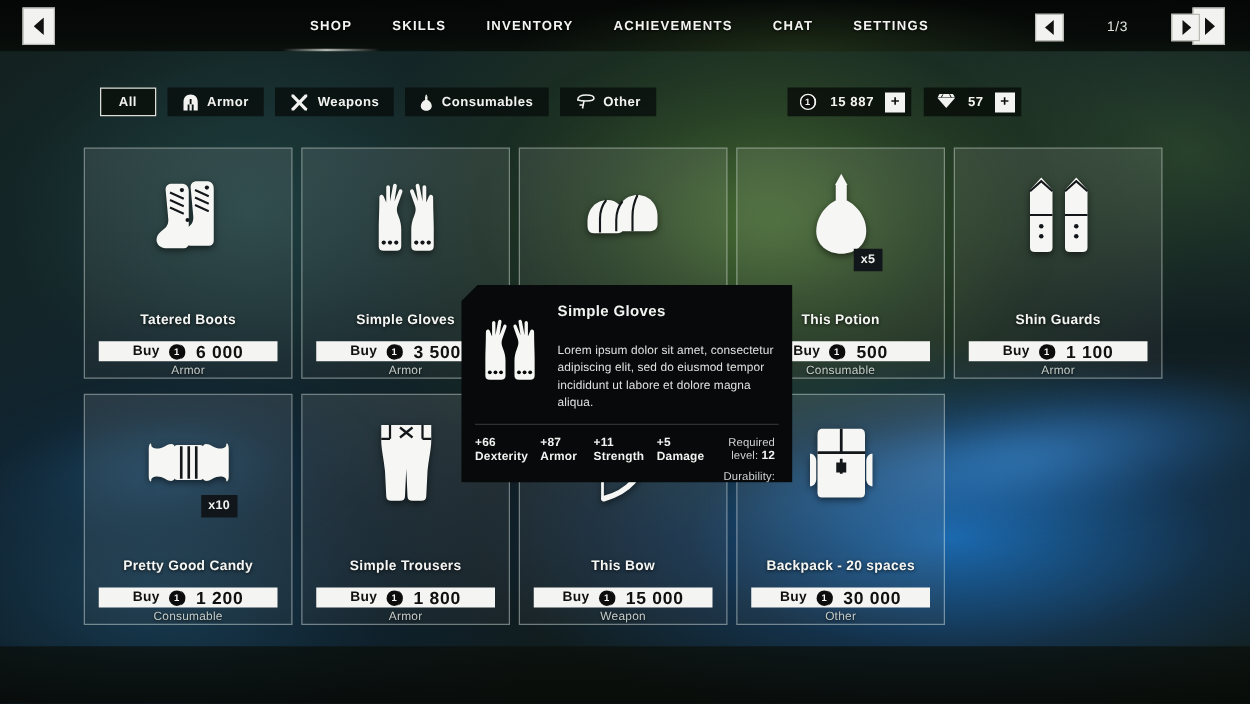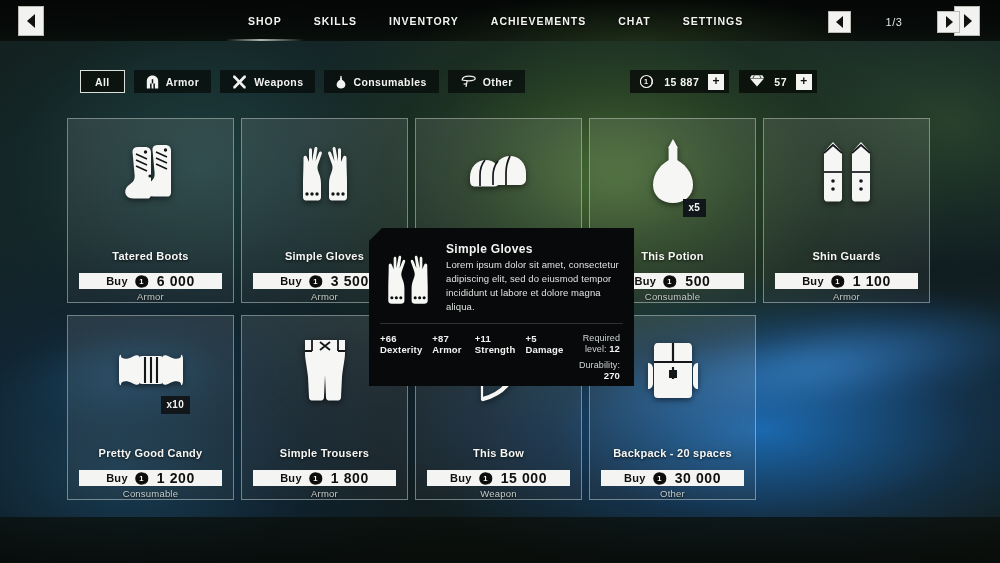--- a/index.html
+++ b/index.html
@@ -270,21 +270,21 @@
   }
   .tt-title {
     font-size: 12px; font-weight: bold;
     letter-spacing: 0.3px;
     margin-top: 2px;
   }
   .tt-desc {
     font-size: 9.5px;
     line-height: 1.48;
     color: #dfe3e0;
-    margin-top: 2px;
+    margin-top: 18px;
     letter-spacing: 0.1px;
   }
   .tt-sep {
     height: 1px;
     background: rgba(255,255,255,0.16);
     margin: 9px 11px 0 11px;
   }
   .tt-body {
     display: flex;
     padding: 9px 14px 0 11px;

